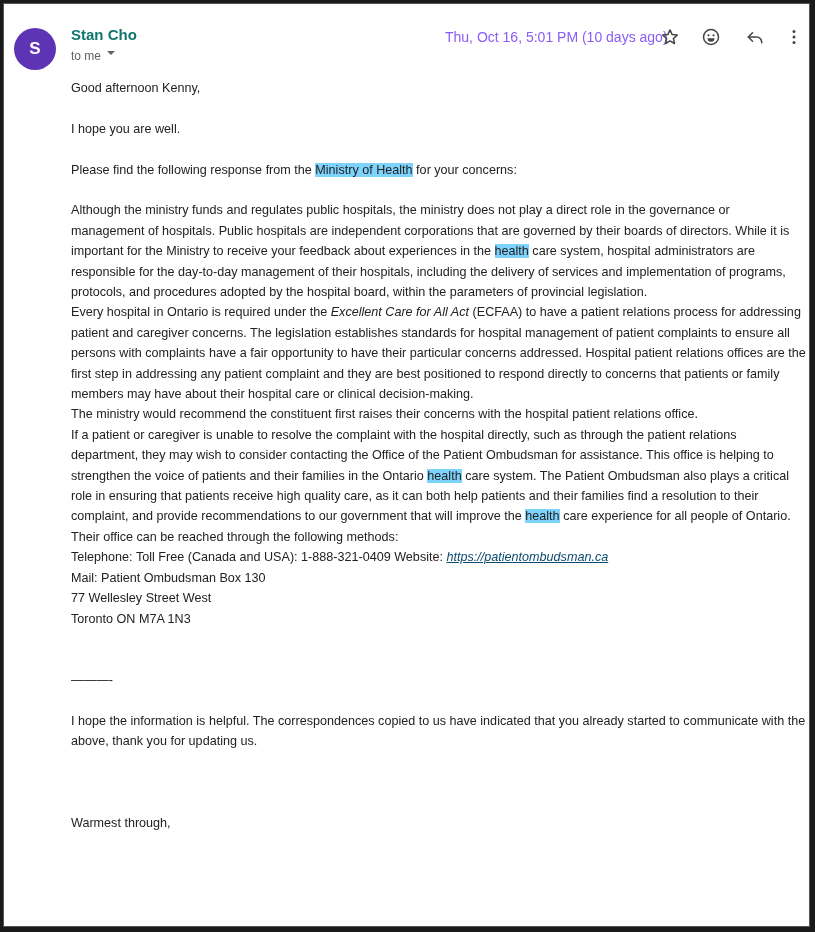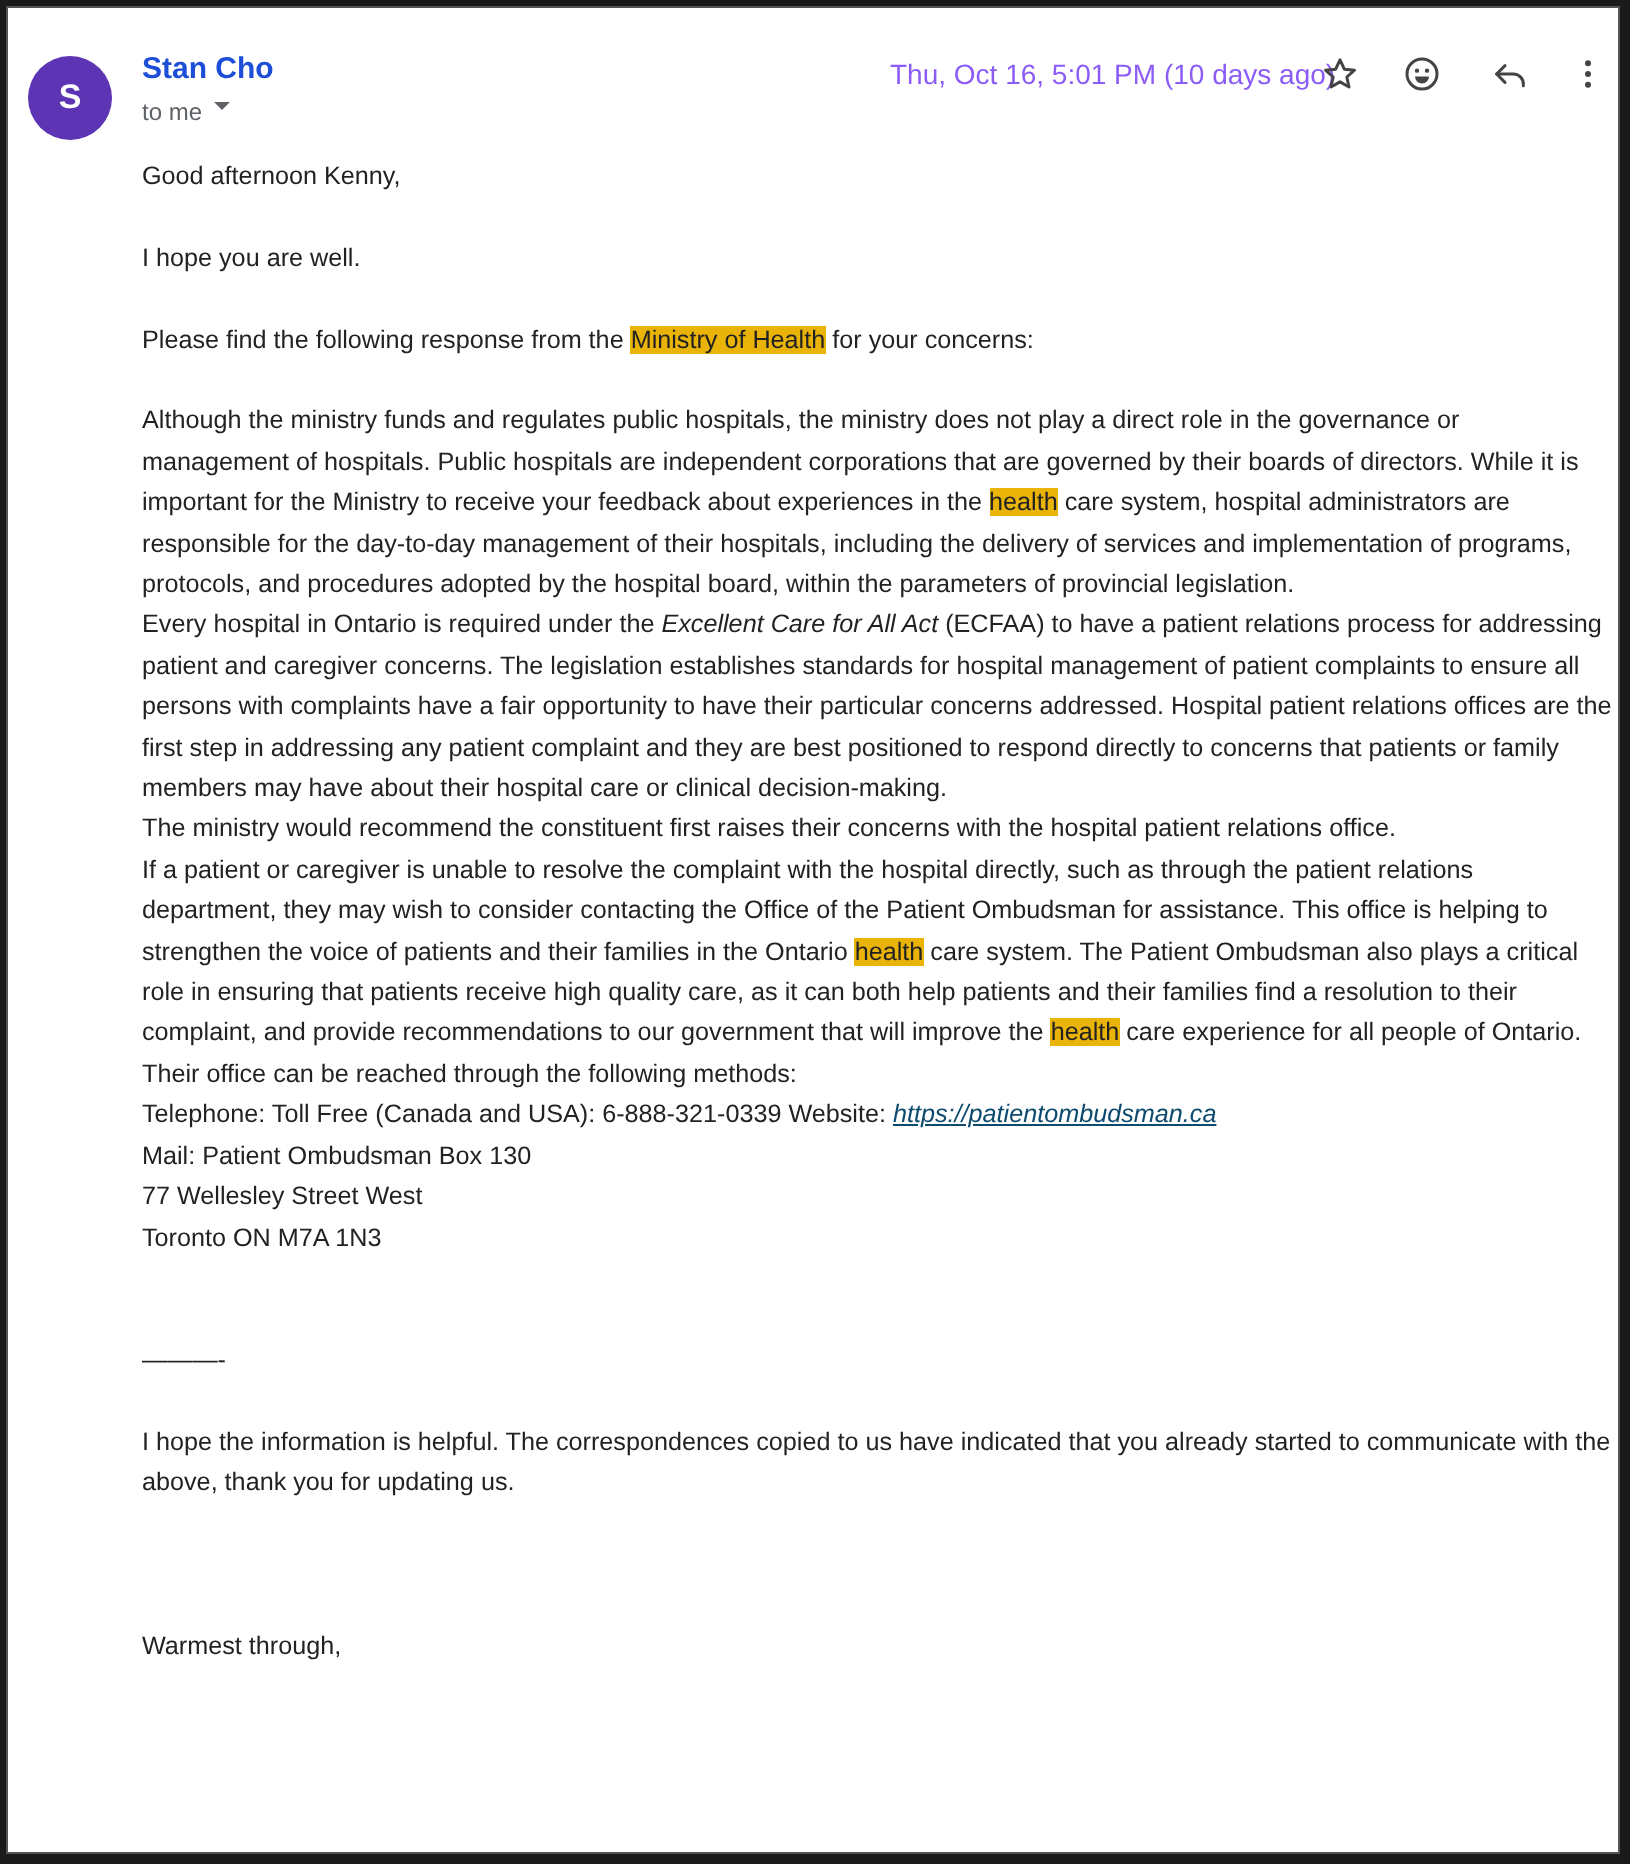--- a/index.html
+++ b/index.html
@@ -1,28 +1,28 @@
 <!DOCTYPE html>
 <html><head>
 <meta charset="utf-8">
 <style>
   html, body { margin: 0; padding: 0; background: #1a1a1a; }
   body { width: 815px; height: 932px; overflow: hidden; position: relative; font-family: "Liberation Sans", sans-serif; }
   .frame { position: absolute; left: 3px; top: 3px; width: 807px; height: 924px; background: #ffffff; border: 1px solid #555; box-sizing: border-box; }
   .avatar { position: absolute; left: 10px; top: 24px; width: 42px; height: 42px; border-radius: 50%; background: #5d34b4; color: #fff; font-size: 17px; font-weight: bold; display: flex; align-items: center; justify-content: center; }
-  .sender { position: absolute; left: 67px; top: 22px; font-size: 15px; font-weight: bold; color: #1d4ed8; }
+  .sender { position: absolute; left: 67px; top: 22px; font-size: 15px; font-weight: bold; color: #0f766e; }
   .to-me { position: absolute; left: 67px; top: 45px; font-size: 12px; color: #5f6368; display: flex; gap: 6px; }
   .caret { width: 0; height: 0; border-left: 4px solid transparent; border-right: 4px solid transparent; border-top: 4px solid #5f6368; display: inline-block; margin-top: 2px; }
   .date { position: absolute; left: 441px; top: 25px; font-size: 14px; color: #8b5cf6; }
   .icon-btn { position: absolute; top: 22px; width: 22px; height: 22px; display: flex; align-items: center; justify-content: center; }
   .body-text { position: absolute; left: 67px; top: 74px; width: 735px; font-size: 12.6px; line-height: 20.4px; color: #222; }
   .body-text p { margin: 0; }
   .gap { height: 20.4px; }
   .gap2 { height: 40.8px; }
-  .hl { background: #eab308; }
+  .hl { background: #7dd3fc; }
   .link { color: #0c4a6e; text-decoration: underline; font-style: italic; }
 </style>
 </head>
 <body>
 
 <div class="frame">
   <div class="avatar">
     <span>S</span>
   </div>
   <div class="sender">Stan Cho</div>
@@ -63,21 +63,21 @@
     <p>Good afternoon Kenny,</p>
     <div class="gap"></div>
     <p>I hope you are well.</p>
     <div class="gap"></div>
     <p><span>Please find the following response from the </span><span class="hl">Ministry of Health</span><span> for your concerns:</span></p>
     <div class="gap"></div>
     <p><span>Although the ministry funds and regulates public hospitals, the ministry does not play a direct role in the governance or management of hospitals. Public hospitals are independent corporations that are governed by their boards of directors. While it is important for the Ministry to receive your feedback about experiences in the </span><span class="hl">health</span><span> care system, hospital administrators are responsible for the day-to-day management of their hospitals, including the delivery of services and implementation of programs, protocols, and procedures adopted by the hospital board, within the parameters of provincial legislation.</span></p>
     <p><span>Every hospital in Ontario is required under the </span><i>Excellent Care for All Act</i><span> (ECFAA) to have a patient relations process for addressing patient and caregiver concerns. The legislation establishes standards for hospital management of patient complaints to ensure all persons with complaints have a fair opportunity to have their particular concerns addressed. Hospital patient relations offices are the first step in addressing any patient complaint and they are best positioned to respond directly to concerns that patients or family members may have about their hospital care or clinical decision-making.</span></p>
     <p>The ministry would recommend the constituent first raises their concerns with the hospital patient relations office.</p>
     <p><span>If a patient or caregiver is unable to resolve the complaint with the hospital directly, such as through the patient relations department, they may wish to consider contacting the Office of the Patient Ombudsman for assistance. This office is helping to strengthen the voice of patients and their families in the Ontario </span><span class="hl">health</span><span> care system. The Patient Ombudsman also plays a critical role in ensuring that patients receive high quality care, as it can both help patients and their families find a resolution to their complaint, and provide recommendations to our government that will improve the </span><span class="hl">health</span><span> care experience for all people of Ontario. Their office can be reached through the following methods:</span></p>
-    <p><span>Telephone: Toll Free (Canada and USA): 6-888-321-0339 Website: </span><a class="link">https://patientombudsman.ca</a></p>
+    <p><span>Telephone: Toll Free (Canada and USA): 1-888-321-0409 Website: </span><a class="link">https://patientombudsman.ca</a></p>
     <p>Mail: Patient Ombudsman Box 130</p>
     <p>77 Wellesley Street West</p>
     <p>Toronto ON M7A 1N3</p>
     <div class="gap2"></div>
     <p>———-</p>
     <div class="gap"></div>
     <p>I hope the information is helpful. The correspondences copied to us have indicated that you already started to communicate with the above, thank you for updating us.</p>
     <div class="gap"></div>
     <div class="gap2"></div>
     <p>Warmest through,</p>

